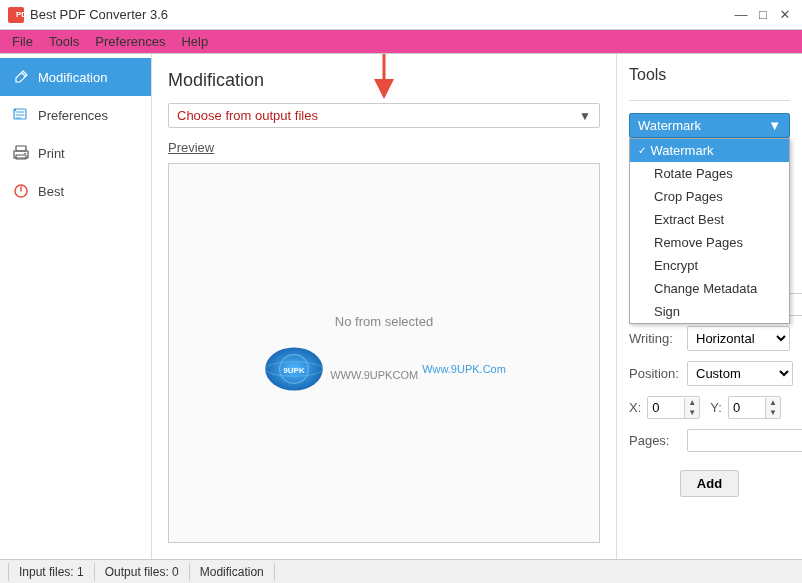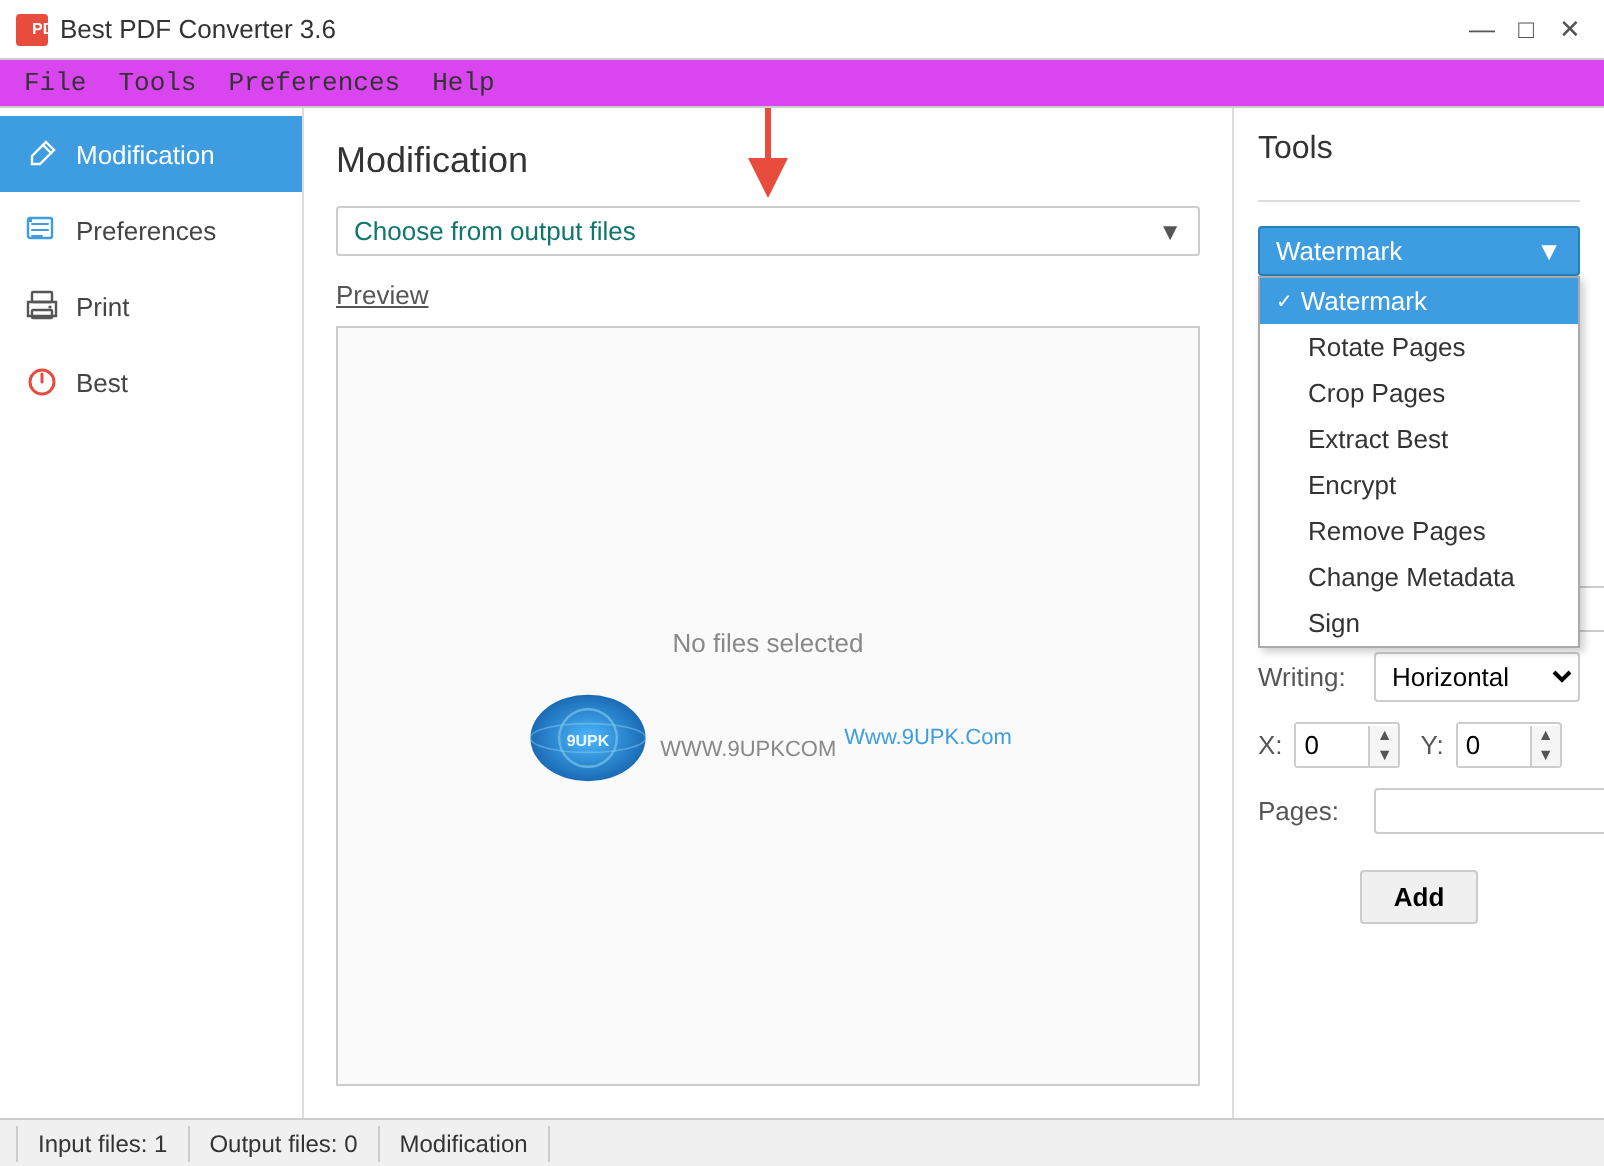--- a/index.html
+++ b/index.html
@@ -15,27 +15,26 @@
       padding: 6px 8px;
       height: 30px;
     }
     .title-bar-left { display: flex; align-items: center; gap: 6px; font-size: 13px; color: #333; }
     .title-bar-icon { width: 16px; height: 16px; background: #e74c3c; border-radius: 2px; display: flex; align-items: center; justify-content: center; color: white; font-size: 9px; font-weight: bold; padding-left: 16px; }
     .title-bar-controls { display: flex; gap: 4px; }
     .title-btn { width: 18px; height: 18px; border: none; background: none; cursor: pointer; font-size: 13px; color: #555; display: flex; align-items: center; justify-content: center; }
 
     
     .menu-bar {
-      background: #d946ef;
+      background: #ec4899;
       border-bottom: 1px solid #ccc;
       display: flex;
       align-items: center;
       padding: 2px 4px;
       height: 24px;
-      font-family: Liberation Mono, monospace;
     }
     .menu-item { padding: 2px 8px; cursor: pointer; color: #333; font-size: 13px; }
 
     
     .main-layout {
       display: flex;
       flex: 1;
       overflow: hidden;
     }
 
@@ -72,21 +71,21 @@
     .content-title { font-size: 18px; color: #333; margin-bottom: 12px; font-weight: normal; }
     .file-select-bar {
       display: flex;
       align-items: center;
       border: 1px solid #ccc;
       border-radius: 2px;
       padding: 4px 8px;
       margin-bottom: 12px;
       background: #fff;
     }
-    .file-select-text { flex: 1; color: #0f766e; font-size: 13px; }
+    .file-select-text { flex: 1; color: #b91c1c; font-size: 13px; }
     .dropdown-arrow { color: #555; font-size: 12px; }
 
     .preview-label { color: #555; font-size: 13px; margin-bottom: 8px; text-decoration: underline; }
     .preview-area {
       flex: 1;
       border: 1px solid #ccc;
       background: #fafafa;
       display: flex;
       flex-direction: column;
       align-items: center;
@@ -340,21 +339,21 @@
         <svg width="30" height="50" viewBox="0 0 30 50">
           <line x1="15" y1="0" x2="15" y2="35" stroke="#e74c3c" stroke-width="3"></line>
           <polygon points="15,50 5,30 25,30" fill="#e74c3c"></polygon>
         </svg>
       </div>
     </div>
 
     <div class="preview-label">Preview</div>
 
     <div class="preview-area">
-      <div class="no-file-text">No files selected</div>
+      <div class="no-file-text">No from selected</div>
       <div class="watermark-overlay">
 
         <svg class="logo-circle" viewBox="0 0 80 60">
           <defs>
             <radialGradient id="bg1" cx="50%" cy="50%" r="50%">
               <stop offset="0%" stop-color="#4db8ff"></stop>
               <stop offset="100%" stop-color="#1a6bb5"></stop>
             </radialGradient>
           </defs>
           <ellipse cx="40" cy="30" rx="36" ry="27" fill="url(#bg1)"></ellipse>
@@ -389,25 +388,25 @@
         <div class="tool-dropdown-item">
           <span style="width:12px;"></span>
           <span>Crop Pages</span>
         </div>
         <div class="tool-dropdown-item">
           <span style="width:12px;"></span>
           <span>Extract Best</span>
         </div>
         <div class="tool-dropdown-item">
           <span style="width:12px;"></span>
+          <span>Remove Pages</span>
+        </div>
+        <div class="tool-dropdown-item">
+          <span style="width:12px;"></span>
           <span>Encrypt</span>
-        </div>
-        <div class="tool-dropdown-item">
-          <span style="width:12px;"></span>
-          <span>Remove Pages</span>
         </div>
         <div class="tool-dropdown-item">
           <span style="width:12px;"></span>
           <span>Change Metadata</span>
         </div>
         <div class="tool-dropdown-item">
           <span style="width:12px;"></span>
           <span>Sign</span>
         </div>
       </div>
@@ -421,20 +420,31 @@
     </div>
 
     <div class="form-row">
       <span class="form-label">Writing:</span>
       <select class="form-select">
         <option>Horizontal</option>
         <option>Vertical</option>
       </select>
     </div>
 
+    <div class="form-row">
+      <span class="form-label">Position:</span>
+      <select class="form-select">
+        <option>Custom</option>
+        <option>Center</option>
+        <option>Top Left</option>
+        <option>Top Right</option>
+        <option>Bottom Left</option>
+        <option>Bottom Right</option>
+      </select>
+    </div>
 
     <div class="xy-row">
       <span class="xy-label">X:</span>
       <div class="xy-spinner">
         <input type="text" class="xy-input" value="0" style="">
         <div class="xy-arrows">
           <div class="xy-arrow">▲</div>
           <div class="xy-arrow">▼</div>
         </div>
       </div>

